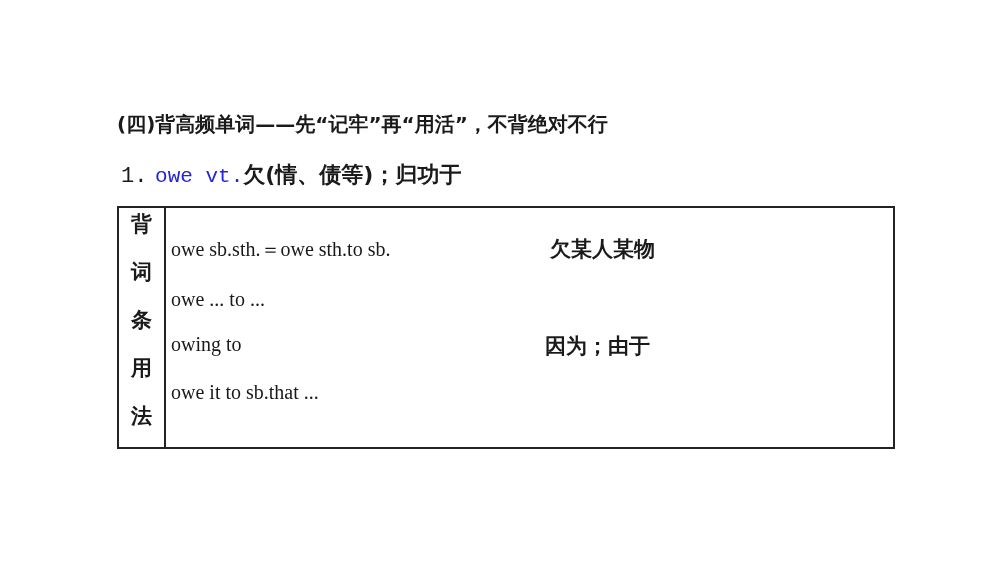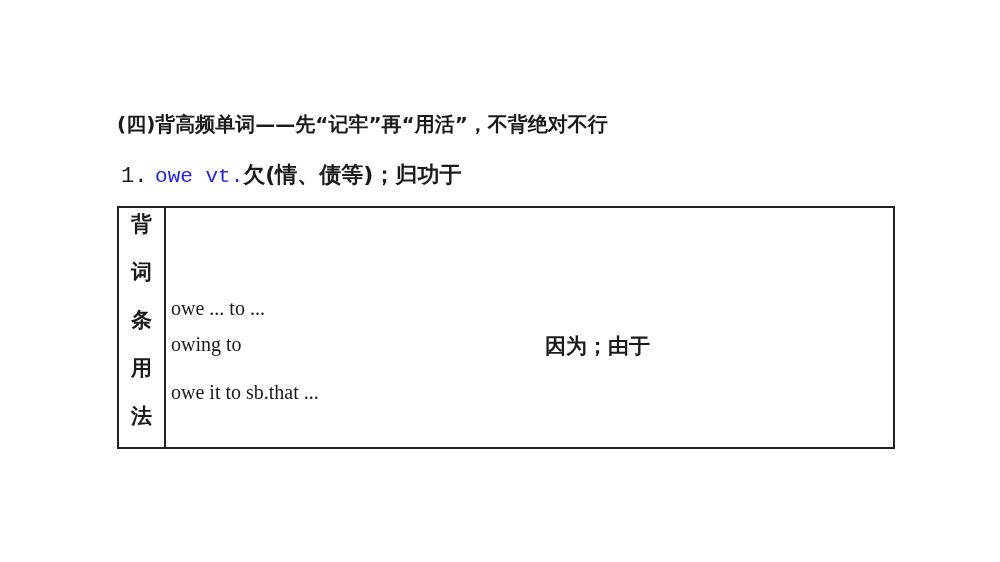--- a/index.html
+++ b/index.html
@@ -31,20 +31,22 @@
 
 <div class="table">
   <div class="side">
     <span style="top:2px">背</span>
     <span style="top:50px">词</span>
     <span style="top:98px">条</span>
     <span style="top:146px">用</span>
     <span style="top:194px">法</span>
   </div>
 
+  <div class="row-en" style="top:28px">owe sb.sth.＝owe sth.to sb.</div>
+  <div class="row-cn" style="top:27px; left:431px">欠某人某物</div>
 
-  <div class="row-en" style="top:89px">owe ... to ...</div>
+  <div class="row-en" style="top:80px">owe ... to ...</div>
 
   <div class="row-en" style="top:125px">owing to</div>
   <div class="row-cn" style="top:124px; left:426px">因为；由于</div>
 
   <div class="row-en" style="top:173px">owe it to sb.that ...</div>
 </div>
 
 </body></html>

